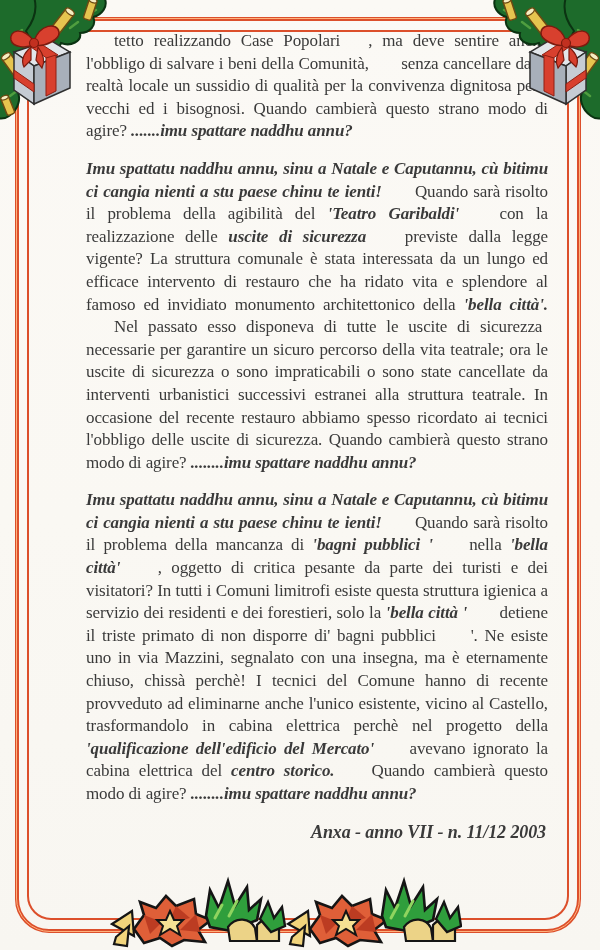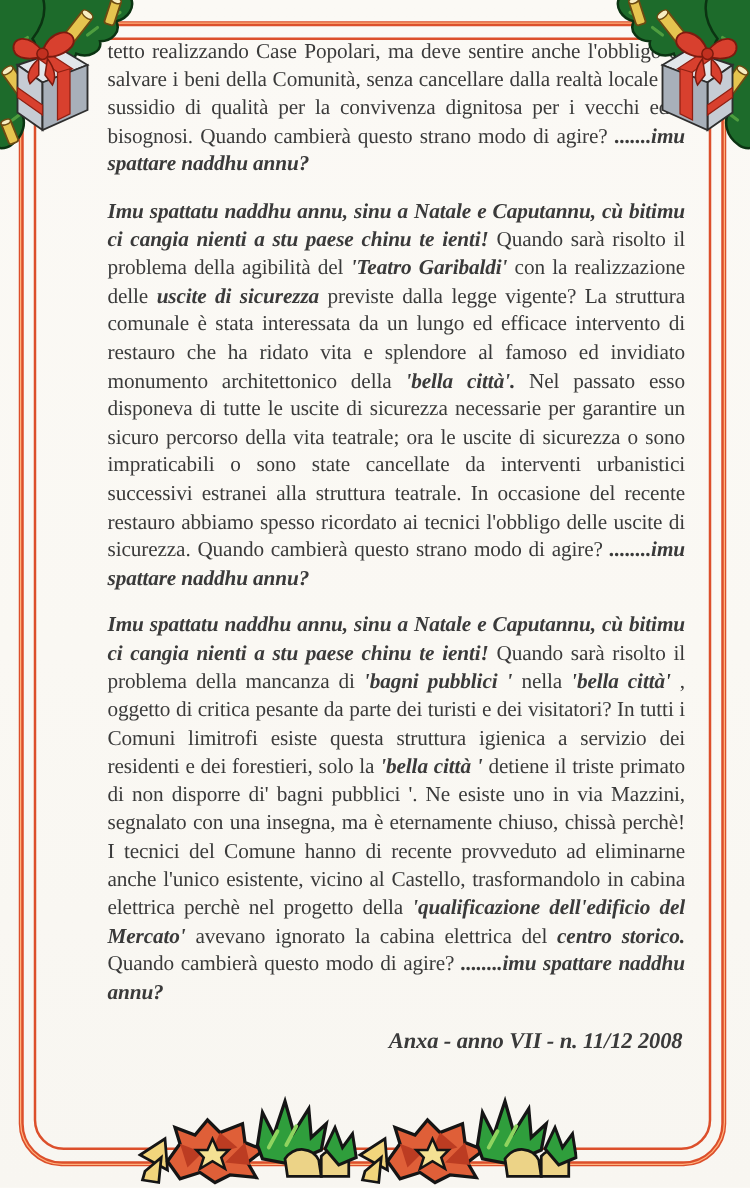--- a/index.html
+++ b/index.html
@@ -37,21 +37,21 @@
   
   .article{
     position:absolute;left:86px;top:30px;width:462px;
     z-index:2;
     color:var(--text-color);
     font-size:17px;line-height:22.6px;
     text-align:justify;
     letter-spacing:-0.1px;
   }
   .para{margin:0 0 15px 0;}
-  .seg-n{font-weight:normal;font-style:normal;}
+  .seg-n{font-weight:normal;font-style:normal;margin-left:28px;}
   .seg-b{font-weight:normal;font-style:normal;}
   .seg-bi{font-weight:bold;font-style:italic;}
   .signature{
     margin-top:2px;
     text-align:right;
     font-weight:bold;font-style:italic;
     padding-right:2px;
     font-size:18px;
   }
   
@@ -137,21 +137,21 @@
       <path d="M31,47 C23,54 21,61 24,67 L31,60 Z" fill="#d8402e" stroke="#7c1a0e" stroke-width="1.2"></path>
       <path d="M38,47 C44,55 45,62 42,68 L36,60 Z" fill="#d8402e" stroke="#7c1a0e" stroke-width="1.2"></path>
     </g>
   </svg>
 
   <div class="article">
 
     <p class="para"><span class="seg-n">tetto realizzando </span><span class="seg-b">Case Popolari</span><span class="seg-n">, ma deve sentire anche l'obbligo di salvare i beni della </span><span class="seg-b">Comunità,</span><span class="seg-n"> senza cancellare dalla realtà locale un sussidio di qualità per la convivenza dignitosa per i vecchi ed i bisognosi. Quando cambierà questo strano modo di agire? </span><span class="seg-bi">.......imu spattare naddhu annu?</span></p>
       <p class="para"><span class="seg-bi">Imu spattatu naddhu annu, sinu a Natale e Caputannu, cù bitimu ci cangia nienti a stu paese chinu te ienti!</span><span class="seg-n"> Quando sarà risolto il problema della agibilità del </span><span class="seg-bi">'Teatro Garibaldi'</span><span class="seg-n">  con la realizzazione delle </span><span class="seg-bi">uscite di sicurezza</span><span class="seg-n"> previste dalla legge vigente? La struttura comunale è stata interessata da un lungo ed efficace intervento di restauro che ha ridato vita e splendore al famoso ed invidiato monumento architettonico della </span><span class="seg-bi">'bella città'.</span><span class="seg-n">  Nel passato esso disponeva di tutte le uscite di sicurezza necessarie per garantire un sicuro percorso della vita teatrale; ora le uscite di sicurezza o sono impraticabili o sono state cancellate da interventi urbanistici successivi estranei alla struttura teatrale. In occasione del recente restauro abbiamo spesso ricordato ai tecnici l'obbligo delle uscite di sicurezza. Quando cambierà questo strano modo di agire? </span><span class="seg-bi">........imu spattare naddhu annu?</span></p>
       <p class="para"><span class="seg-bi">Imu spattatu naddhu annu, sinu a Natale e Caputannu, cù bitimu ci cangia nienti a stu paese chinu te ienti!</span><span class="seg-n"> Quando sarà risolto il problema della mancanza di </span><span class="seg-bi">'bagni pubblici '</span><span class="seg-n">  nella </span><span class="seg-bi">'bella città'</span><span class="seg-n"> , oggetto di critica pesante da parte dei turisti e dei visitatori? In tutti i Comuni limitrofi esiste questa struttura igienica a servizio dei residenti e dei forestieri, solo la </span><span class="seg-bi">'bella città '</span><span class="seg-n"> detiene il triste primato di non disporre di' </span><span class="seg-b">bagni pubblici</span><span class="seg-n"> '. Ne esiste uno in via Mazzini, segnalato con una insegna, ma è eternamente chiuso, chissà perchè! I tecnici del Comune hanno di recente provveduto ad eliminarne anche l'unico esistente, vicino al Castello, trasformandolo in cabina elettrica perchè nel progetto della </span><span class="seg-bi">'qualificazione dell'edificio del Mercato'</span><span class="seg-n"> avevano ignorato la cabina elettrica del </span><span class="seg-bi">centro storico.</span><span class="seg-n"> Quando cambierà questo modo di agire?  </span><span class="seg-bi">........imu spattare naddhu annu?</span></p>
-      <div class="signature">Anxa - anno VII - n. 11/12 2008</div>
+      <div class="signature">Anxa - anno VII - n. 11/12 2003</div>
   </div>
 
   <svg class="bottom-deco" width="352" height="74" viewBox="0 0 352 74" aria-label="poinsettia-star-and-holly-garland">
     <defs>
       <g id="cluster">
 
         <path d="M2,50 L22,37 L24,62 Z" fill="#f2d57c" stroke="#151515" stroke-width="2.2"></path>
         <path d="M6,63 L19,52 L17,72 L4,70 Z" fill="#f2d57c" stroke="#151515" stroke-width="2.2"></path>
 
         <path d="M24,55 L34,41 L30,28 L46,34 L56,22 L66,32 L84,25 L86,40 L101,46 L88,56 L95,68 L74,66 L62,72 L50,64 L34,69 Z" fill="#df5f38" stroke="#151515" stroke-width="2.6"></path>

